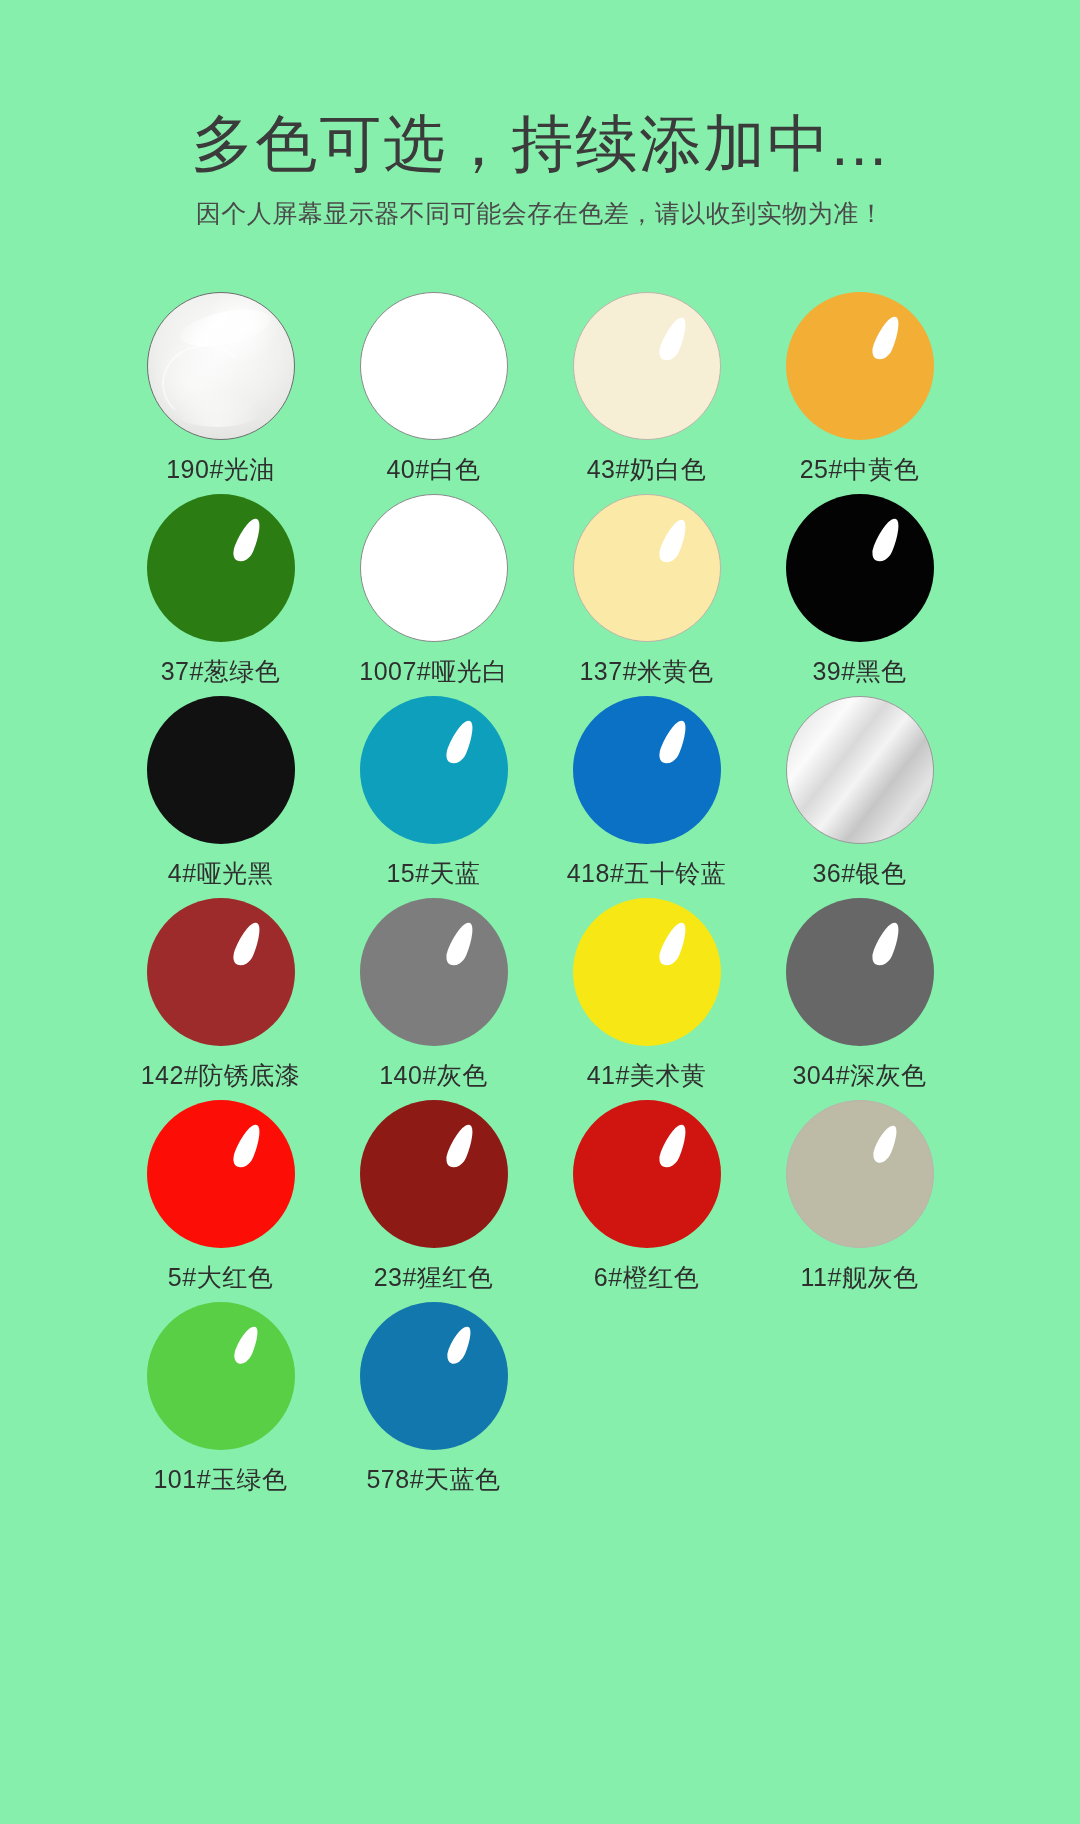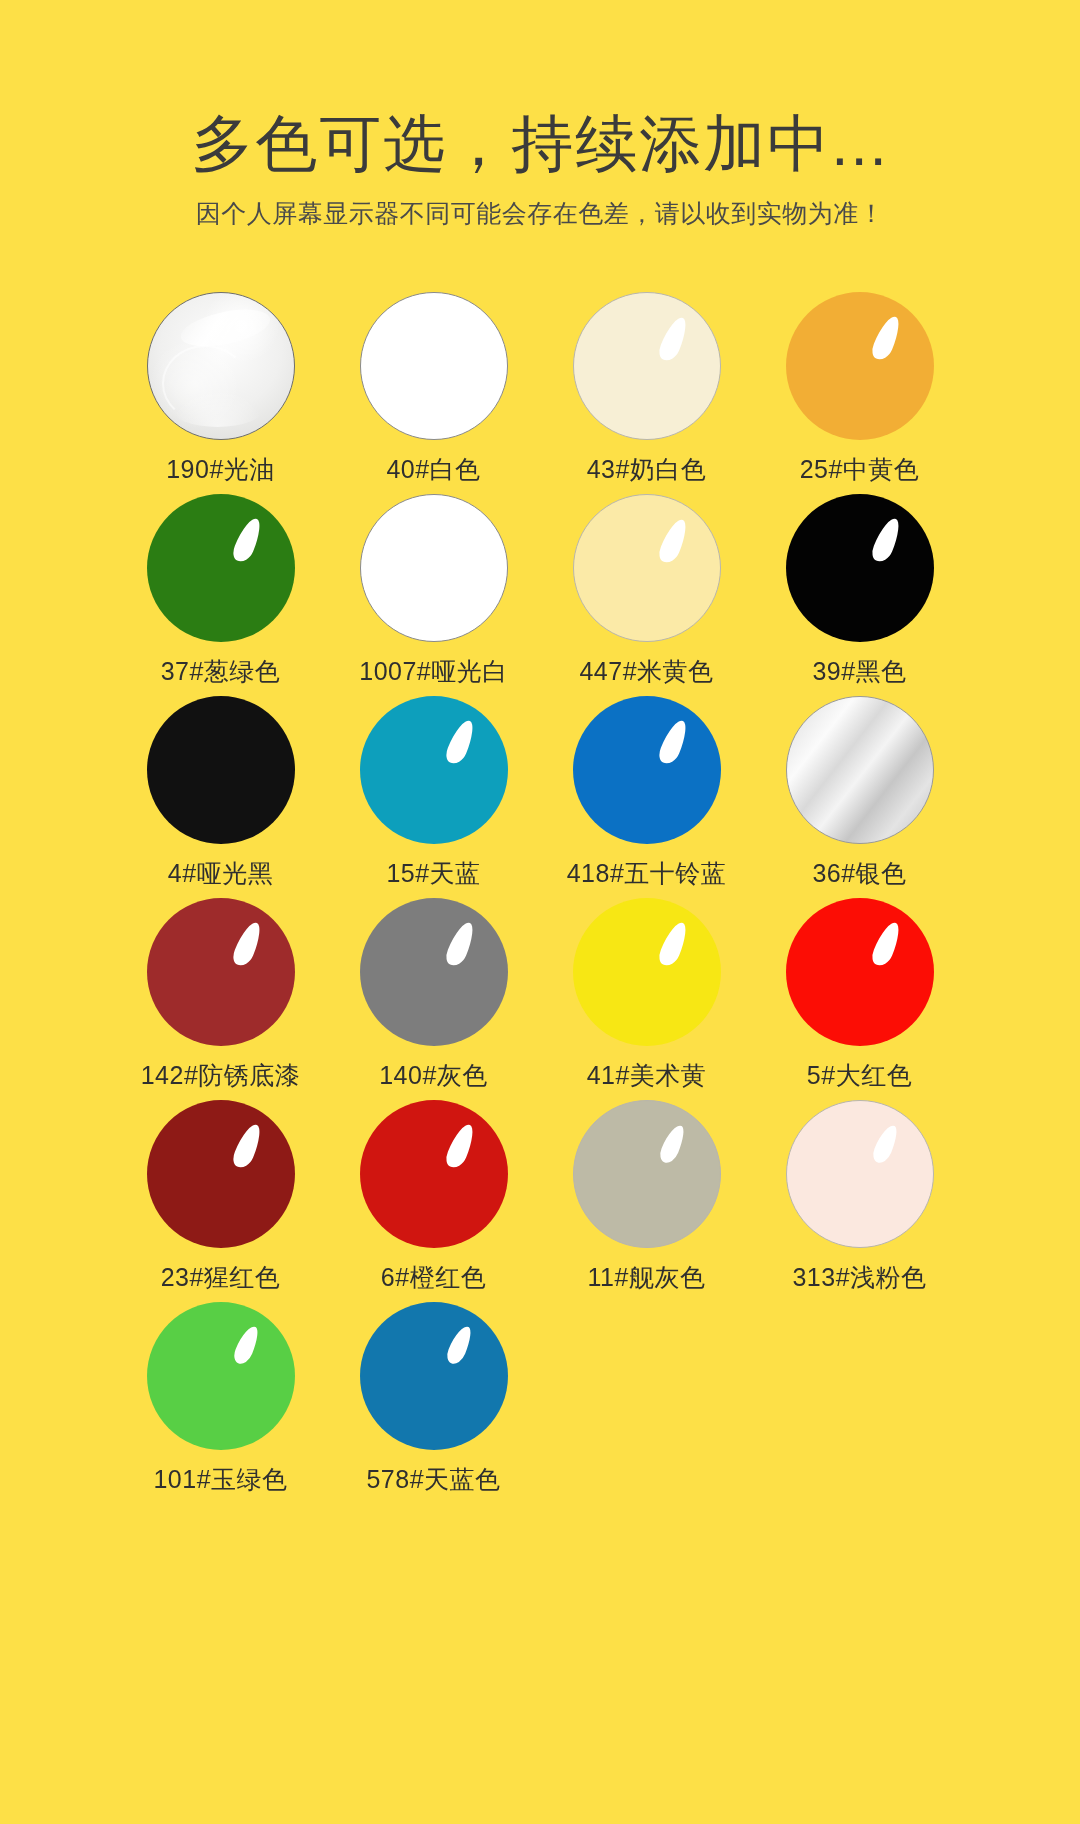--- a/index.html
+++ b/index.html
@@ -13,21 +13,21 @@
     background: #eeeeec;
     font-family: "Liberation Sans", "DejaVu Sans", sans-serif;
     overflow: hidden;
     position: relative;
   }
 
   .page {
     width: 1080px;
     height: 1824px;
     box-sizing: border-box;
-    background: #fde047;
+    background: #86efac;
     display: flex;
     flex-direction: column;
     align-items: center;
   }
 
   
   .header {
     width: 100%;
     text-align: center;
     padding-top: 108px;
@@ -269,21 +269,21 @@
           <div class="swatch-dot outlined" style="background: rgb(255, 255, 255);"></div>
         </div>
         <div class="swatch-label">1007#哑光白</div>
       </div>
       <div class="swatch-cell">
         <div class="swatch-dot-wrap">
           <div class="swatch-dot outlined-soft" style="background: rgb(251, 234, 167);">
             <div class="spec-highlight tall"></div>
           </div>
         </div>
-        <div class="swatch-label">447#米黄色</div>
+        <div class="swatch-label">137#米黄色</div>
       </div>
       <div class="swatch-cell">
         <div class="swatch-dot-wrap">
           <div class="swatch-dot" style="background: rgb(3, 3, 3);">
             <div class="spec-highlight tall"></div>
           </div>
         </div>
         <div class="swatch-label">39#黑色</div>
       </div>
       <div class="swatch-cell">
@@ -330,20 +330,28 @@
         </div>
         <div class="swatch-label">140#灰色</div>
       </div>
       <div class="swatch-cell">
         <div class="swatch-dot-wrap">
           <div class="swatch-dot" style="background: rgb(247, 231, 20);">
             <div class="spec-highlight tall"></div>
           </div>
         </div>
         <div class="swatch-label">41#美术黄</div>
+      </div>
+      <div class="swatch-cell">
+        <div class="swatch-dot-wrap">
+          <div class="swatch-dot" style="background: rgb(103, 103, 103);">
+            <div class="spec-highlight tall"></div>
+          </div>
+        </div>
+        <div class="swatch-label">304#深灰色</div>
       </div>
       <div class="swatch-cell">
         <div class="swatch-dot-wrap">
           <div class="swatch-dot" style="background: rgb(252, 13, 5);">
             <div class="spec-highlight tall"></div>
           </div>
         </div>
         <div class="swatch-label">5#大红色</div>
       </div>
       <div class="swatch-cell">
@@ -365,28 +373,20 @@
       <div class="swatch-cell">
         <div class="swatch-dot-wrap">
           <div class="swatch-dot outlined-soft" style="background: rgb(189, 186, 166);">
             <div class="spec-highlight"></div>
           </div>
         </div>
         <div class="swatch-label">11#舰灰色</div>
       </div>
       <div class="swatch-cell">
         <div class="swatch-dot-wrap">
-          <div class="swatch-dot outlined-soft" style="background: rgb(251, 232, 223);">
-            <div class="spec-highlight"></div>
-          </div>
-        </div>
-        <div class="swatch-label">313#浅粉色</div>
-      </div>
-      <div class="swatch-cell">
-        <div class="swatch-dot-wrap">
           <div class="swatch-dot" style="background: rgb(88, 207, 69);">
             <div class="spec-highlight"></div>
           </div>
         </div>
         <div class="swatch-label">101#玉绿色</div>
       </div>
       <div class="swatch-cell">
         <div class="swatch-dot-wrap">
           <div class="swatch-dot" style="background: rgb(18, 119, 173);">
             <div class="spec-highlight"></div>

